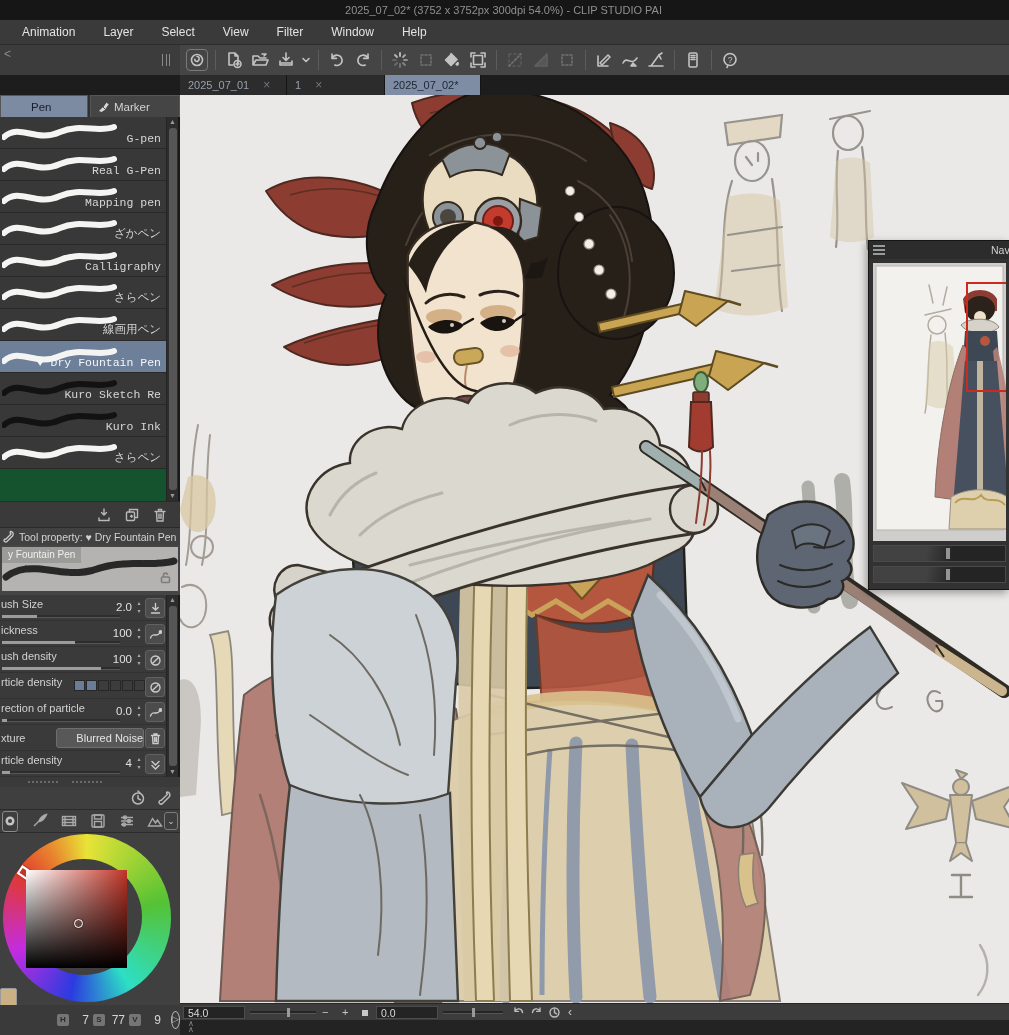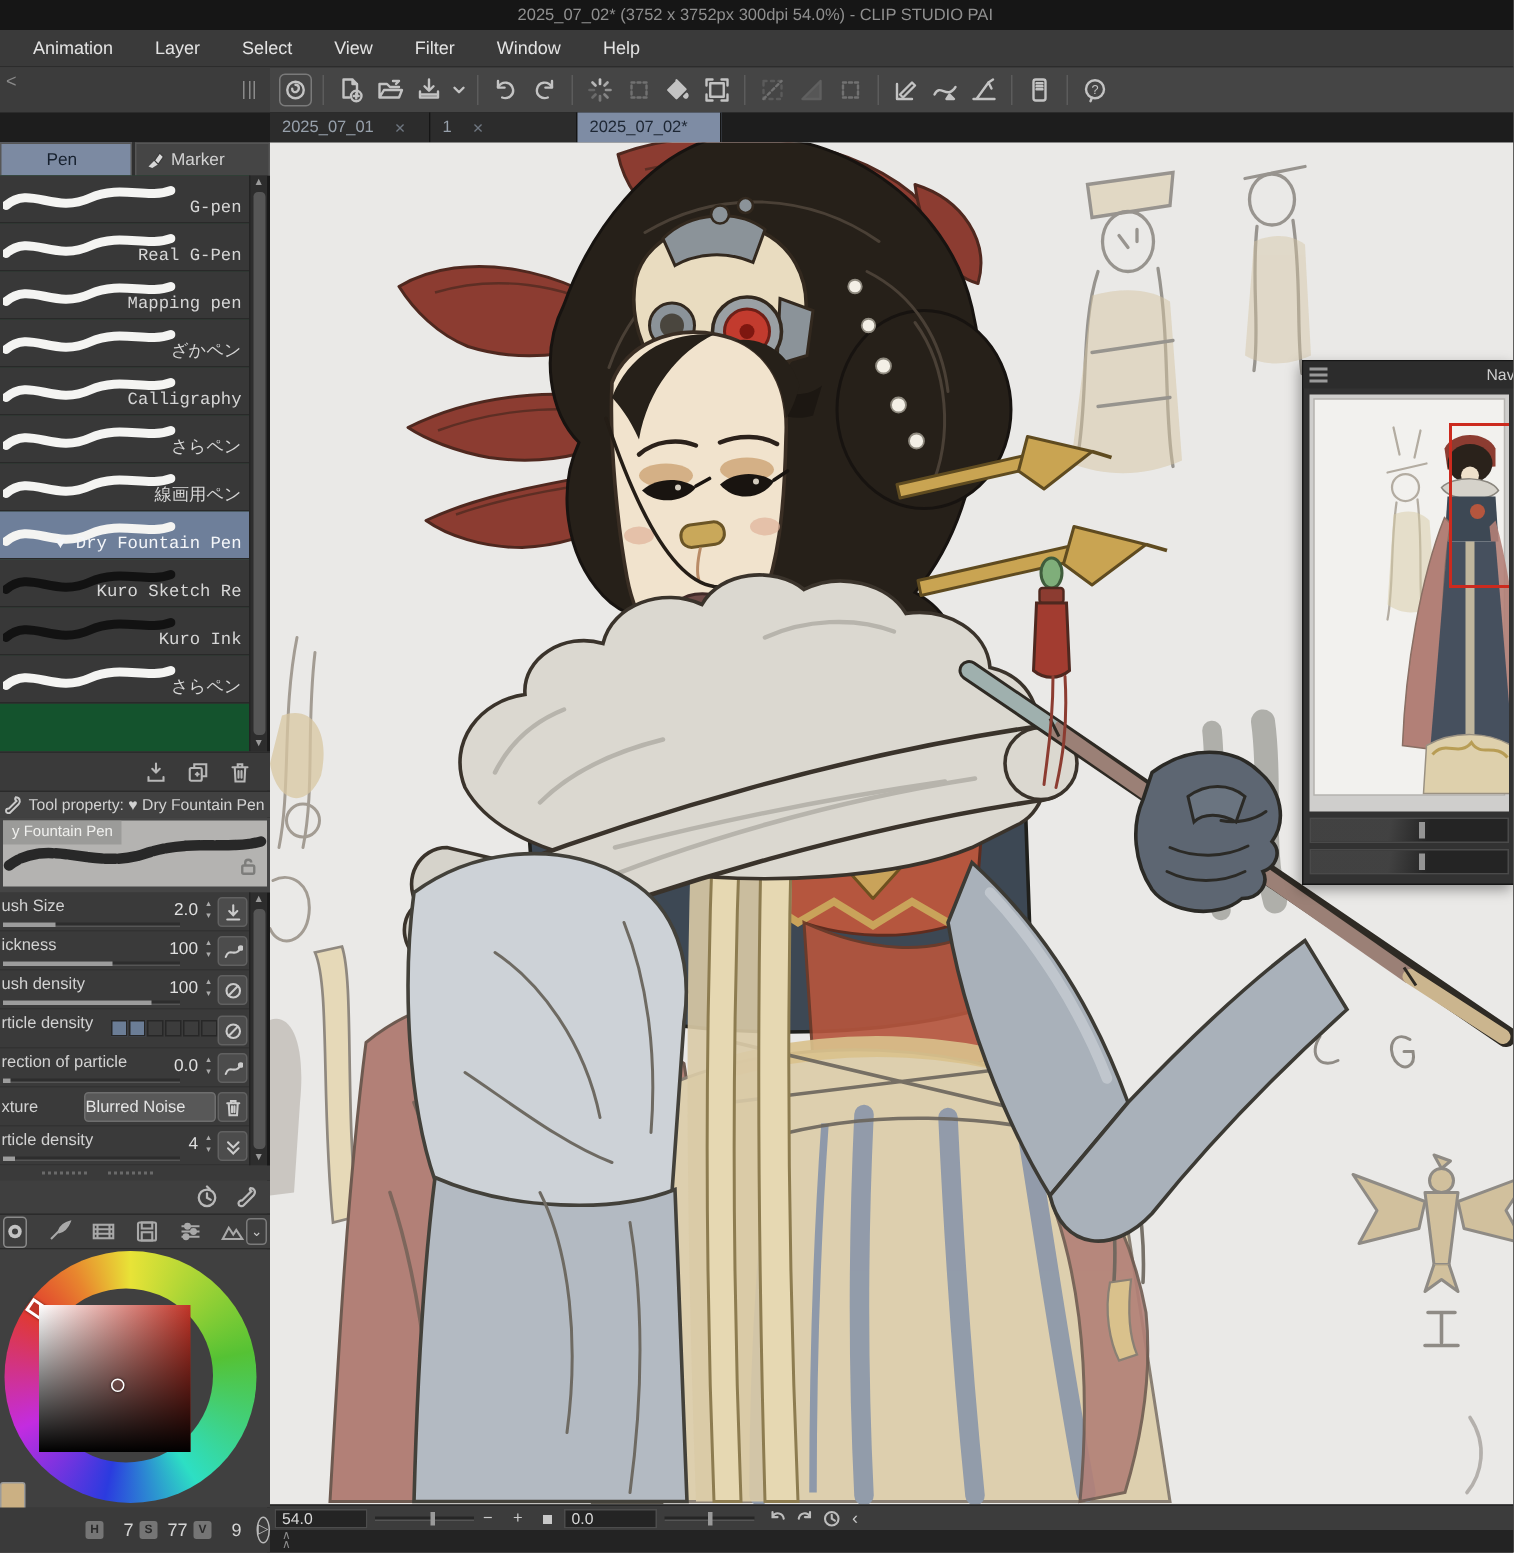--- a/index.html
+++ b/index.html
@@ -102,21 +102,21 @@
   .spin { position:absolute; right:23px; top:4px; width:8px; color:#aaa; font-size:6px; line-height:8px; text-align:center; }
   .tp-btn { position:absolute; right:1px; top:3px; width:20px; height:20px; background:#4c4c4c;
     border:1px solid #616161; border-radius:3px; display:flex; align-items:center; justify-content:center; }
   .tp-btn svg { stroke:#cbcbcb; fill:none; stroke-width:1.4; stroke-linecap:round; }
   .pd-squares { position:absolute; left:74px; top:7px; display:flex; gap:1px; }
   .pd-sq { width:11px; height:11px; background:#3c3c3c; border:1px solid #272727; }
   .pd-sq.on { background:#6b7d96; }
   .pd-more { position:absolute; left:148px; top:5px; width:15px; height:15px; background:#4c4c4c;
     border:1px solid #616161; border-radius:2px; color:#ccc; font-size:10px; line-height:13px; text-align:center; }
   .tex-btn { position:absolute; left:56px; top:3px; width:88px; height:20px; background:#585858;
-    border:1px solid #6e6e6e; border-radius:3px; color:#e4e4e4; font-size:11px; text-align:left; line-height:18px; }
+    border:1px solid #6e6e6e; border-radius:3px; color:#e4e4e4; font-size:11px; text-align:right; line-height:18px; }
 
   
   .cp-grip { position:absolute; left:0; top:682px; width:180px; height:10px; background:#3a3a3a; }
   .cp-grip i { position:absolute; top:4px; height:2px; border-top:2px dotted #6a6a6a; }
   .cp-toolrow { position:absolute; left:0; top:692px; width:180px; height:22px; background:#3f3f3f; }
   .cp-toolrow svg { stroke:#b9b9b9; fill:none; stroke-width:1.5; stroke-linecap:round; }
   .cp-tabs { position:absolute; left:0; top:714px; width:180px; height:24px; background:#3e3e3e;
     border-top:1px solid #2b2b2b; border-bottom:1px solid #2b2b2b; display:flex; align-items:center; }
   .cp-tab { width:26px; height:20px; display:flex; align-items:center; justify-content:center; }
   .cp-tab svg { stroke:#a9a9a9; fill:none; stroke-width:1.4; }

